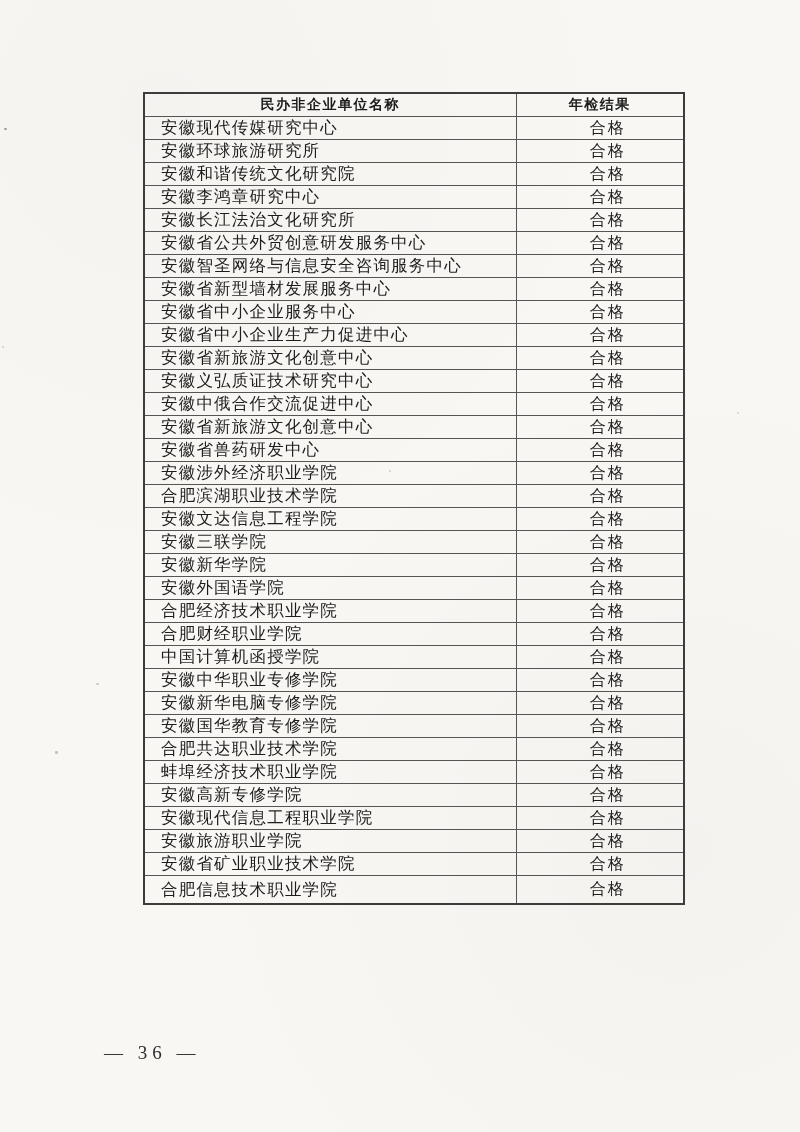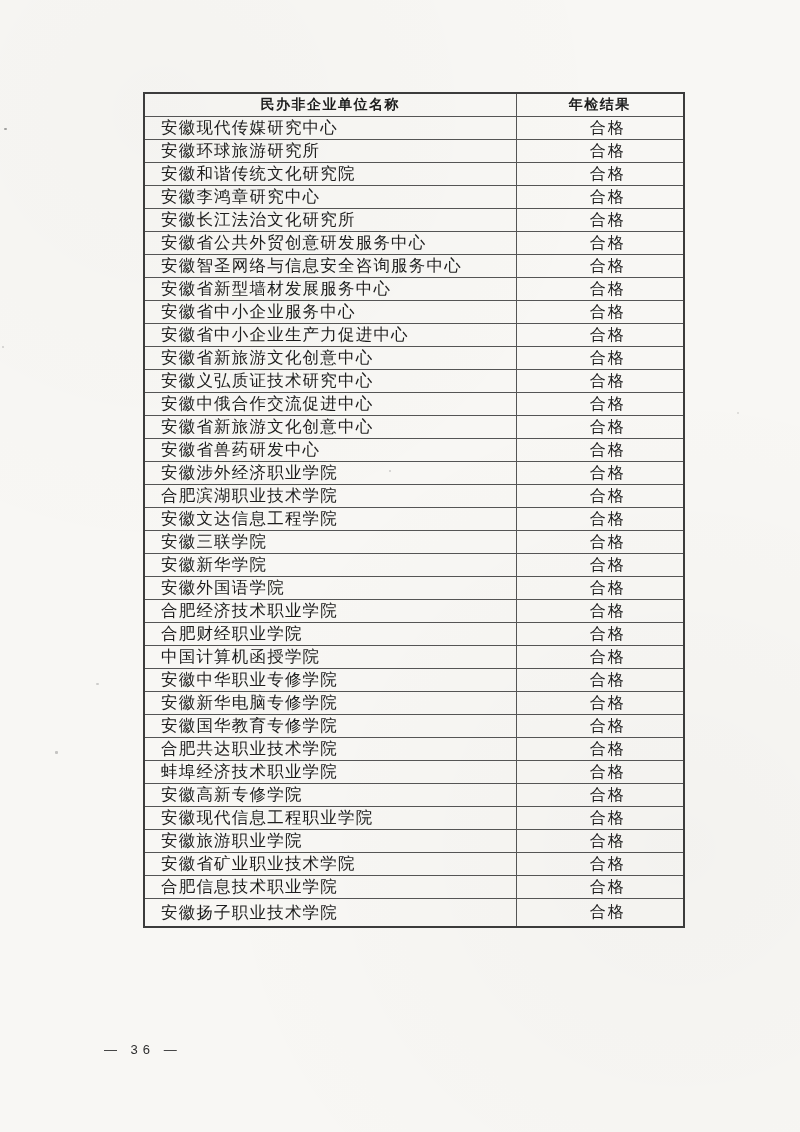--- a/index.html
+++ b/index.html
@@ -55,24 +55,24 @@
     letter-spacing: 2px;
     color: var(--ink, #1d1d1d);
     text-align: center;
     padding-left: 16px;
   }
   table.reg tbody tr:last-child th,
   table.reg tbody tr:last-child td { height: 27px; }
   .page-number {
     position: absolute;
     left: 104px; top: 1042px;
-    font-size: 13px;
+    font-size: 19px;
     letter-spacing: 5px;
     color: #2e2e2e;
-    font-family: Liberation Sans, sans-serif;
+    font-family: Liberation Serif, serif;
   }
   .speck {
     position: absolute;
     background: rgba(60,60,60,0.45);
     border-radius: 1px;
   }
   .s1 { left: 4px;  top: 128px; width: 3px; height: 2px; }
   .s2 { left: 2px;  top: 346px; width: 2px; height: 2px; opacity:.5; }
   .s3 { left: 96px; top: 683px; width: 3px; height: 2px; opacity:.5; }
   .s4 { left: 55px; top: 751px; width: 3px; height: 3px; opacity:.6; }
@@ -225,24 +225,20 @@
           <td class="result">合格</td>
         </tr>
         <tr>
           <td class="name">安徽省矿业职业技术学院</td>
           <td class="result">合格</td>
         </tr>
         <tr>
           <td class="name">合肥信息技术职业学院</td>
           <td class="result">合格</td>
         </tr>
-        <tr>
-          <td class="name">安徽扬子职业技术学院</td>
-          <td class="result">合格</td>
-        </tr>
       </tbody>
   </table>
 
   <div class="page-number">— 36 —</div>
 
   <div class="speck s1"></div>
   <div class="speck s2"></div>
   <div class="speck s3"></div>
   <div class="speck s4"></div>
   <div class="speck s5"></div>

